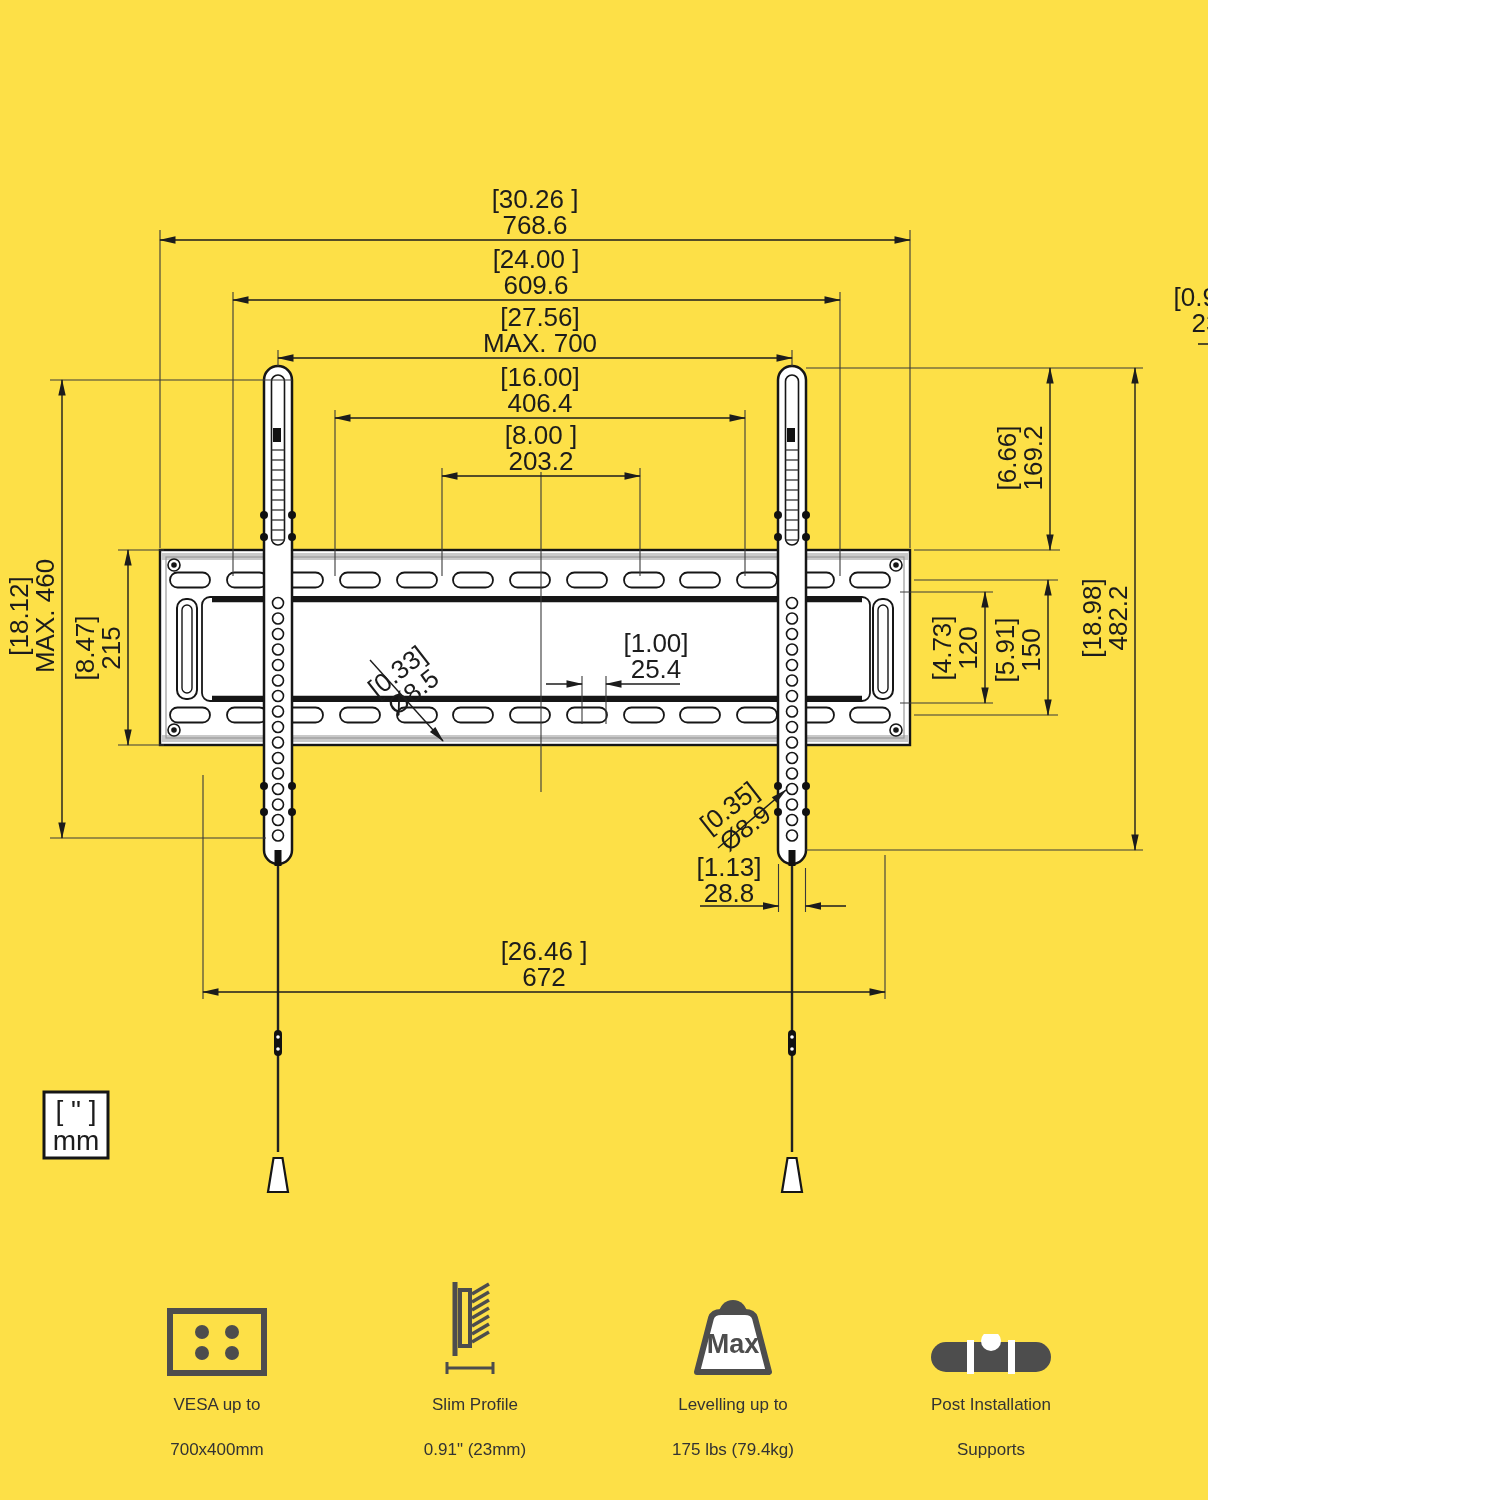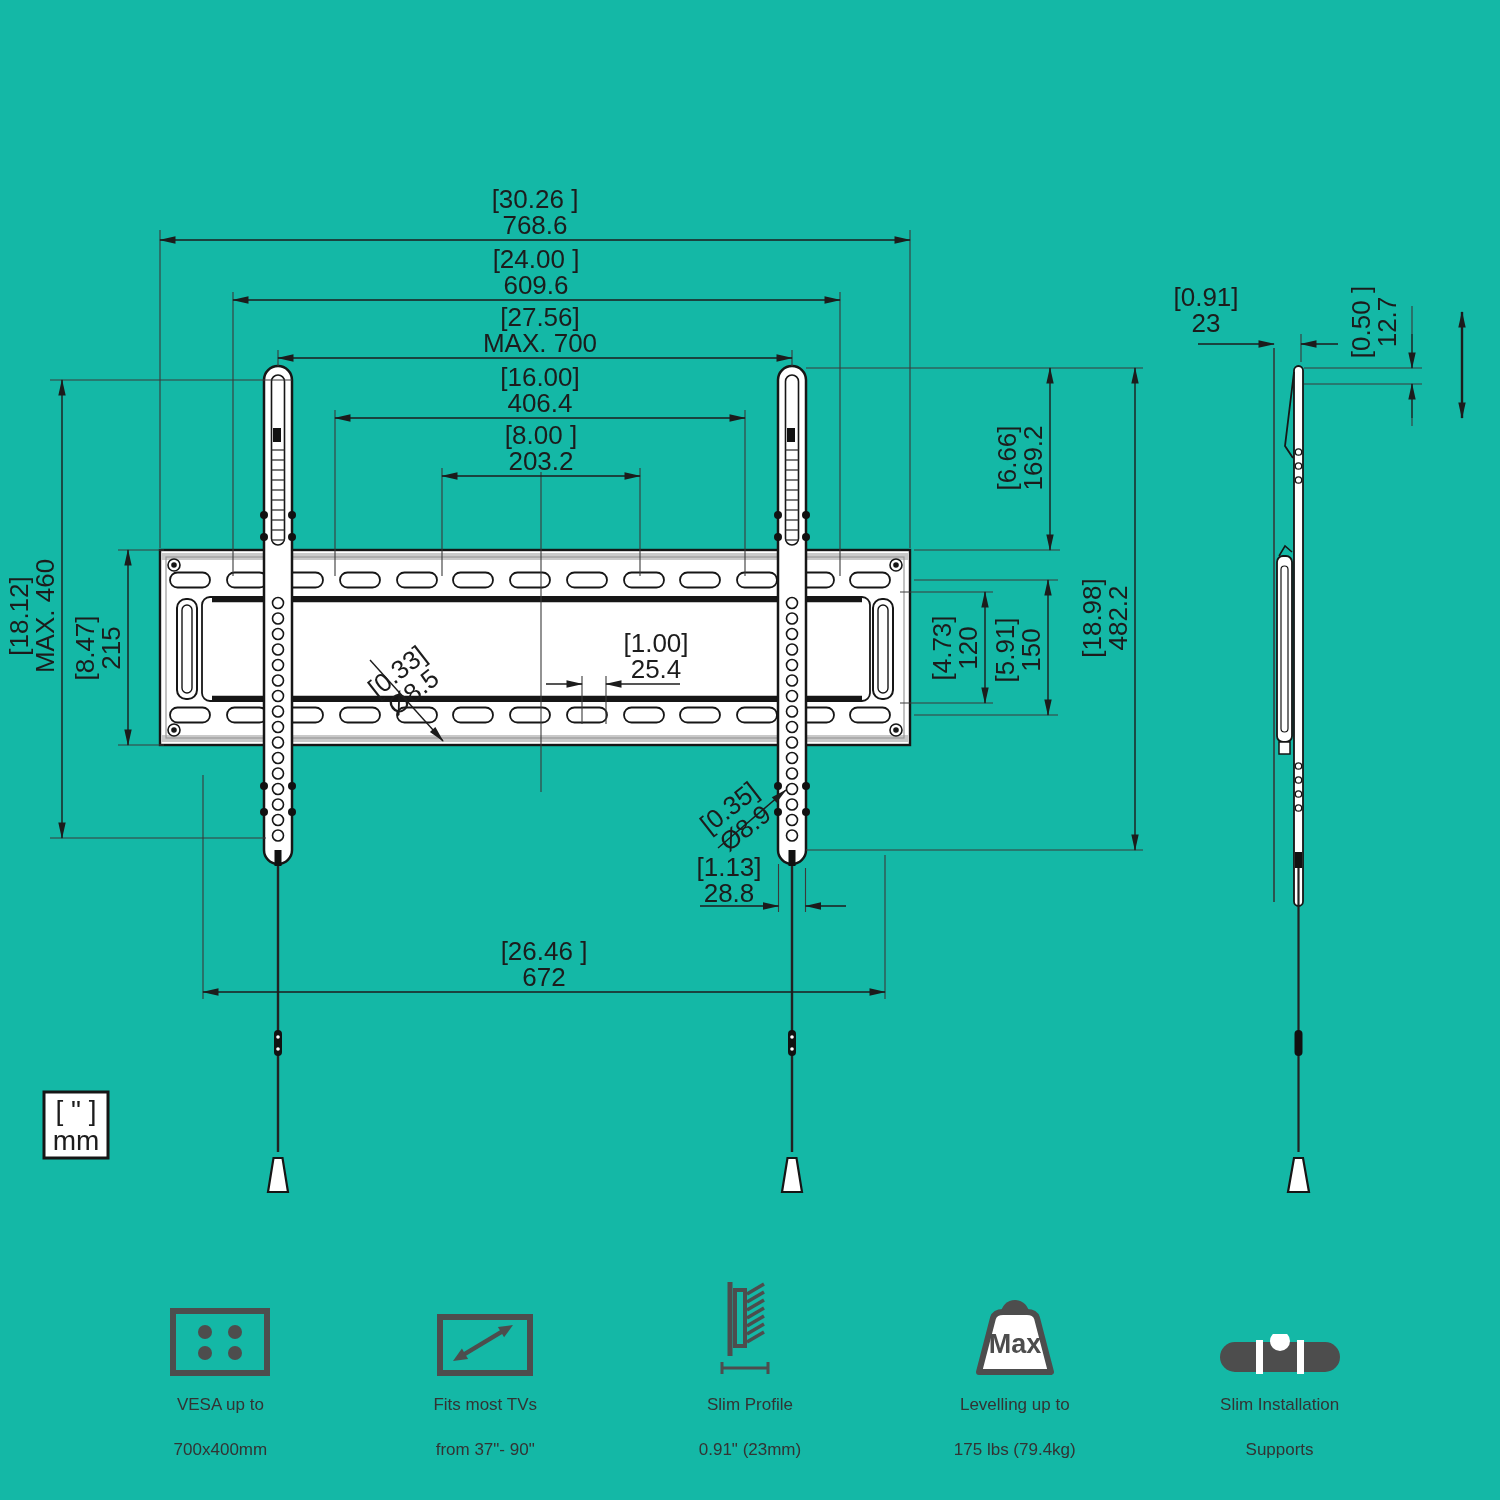--- a/index.html
+++ b/index.html
@@ -1,16 +1,16 @@
 <!DOCTYPE html>
 <html><head>
 <meta charset="utf-8">
 <style>
   html,body{margin:0;padding:0;background:#ffffff;}
-  .stage{position:relative;width:1500px;height:1500px;background:#14b8a6;overflow:hidden;
+  .stage{position:relative;width:1208px;height:1500px;background:#fde047;overflow:hidden;
          font-family:"Liberation Sans", sans-serif;}
   svg{display:block;}
   .dt{font-family:"Liberation Sans", sans-serif;font-size:26px;fill:#1c1c1c;text-anchor:middle;}
   .dt2{font-size:28px;}
   .thin{stroke:#3a3a3a;stroke-width:1.1;fill:none;}
   .dim{stroke:#1c1c1c;stroke-width:1.4;fill:none;}
   .out{stroke:#161616;stroke-width:2.4;fill:#fff;}
   .out2{stroke:#161616;stroke-width:1.8;fill:#fff;}
   .features{position:absolute;top:1286px;left:88px;right:88px;display:flex;}
   .feature{flex:1;display:flex;flex-direction:column;align-items:center;gap:16px;justify-content:center;}
@@ -340,32 +340,20 @@
         <circle cx="37" cy="26" r="7" fill="#4d4d4d"></circle>
             <circle cx="67" cy="26" r="7" fill="#4d4d4d"></circle>
         <circle cx="37" cy="47" r="7" fill="#4d4d4d"></circle>
             <circle cx="67" cy="47" r="7" fill="#4d4d4d"></circle>
       </svg>
     </div>
     <div class="fcap"><span>VESA up to</span><br>
       <span>700x400mm</span></div>
   </div>
 
-  <div class="feature">
-    <div class="ficon">
-      <svg width="100" height="66" viewBox="0 0 100 66">
-        <rect x="5" y="5" width="90" height="56" fill="none" stroke="#4d4d4d" stroke-width="6"></rect>
-        <line x1="27" y1="43.6" x2="69" y2="18.4" stroke="#4d4d4d" stroke-width="4.5"></line>
-        <polygon points="18,49 33.1,46.9 26.9,36.6" fill="#4d4d4d"></polygon>
-        <polygon points="78,13 69.1,25.3 62.9,15.1" fill="#4d4d4d"></polygon>
-      </svg>
-    </div>
-    <div class="fcap"><span>Fits most TVs</span><br>
-      <span>from 37"- 90"</span></div>
-  </div>
 
   <div class="feature">
     <div class="ficon">
       <svg width="64" height="100" viewBox="0 0 64 100">
         <line x1="12" y1="4" x2="12" y2="78" stroke="#4d4d4d" stroke-width="5"></line>
         <rect x="17" y="12" width="10" height="56" fill="none" stroke="#4d4d4d" stroke-width="4"></rect>
         <g stroke="#4d4d4d" stroke-width="3.5">
           <line x1="29" y1="16" x2="46" y2="6"></line>
               <line x1="29" y1="24" x2="46" y2="14"></line>
           <line x1="29" y1="32" x2="46" y2="22"></line>
@@ -397,18 +385,18 @@
 
   <div class="feature">
     <div class="ficon">
       <svg width="124" height="44" viewBox="0 0 124 44">
         <rect x="2" y="8" width="120" height="30" rx="15" fill="#4d4d4d"></rect>
         <rect x="38" y="6" width="7" height="34" fill="#ffffff"></rect>
         <rect x="79" y="6" width="7" height="34" fill="#ffffff"></rect>
         <circle cx="62" cy="7" r="10" fill="#ffffff"></circle>
       </svg>
     </div>
-    <div class="fcap"><span>Slim Installation</span><br>
+    <div class="fcap"><span>Post Installation</span><br>
       <span>Supports</span></div>
   </div>
 
 </div>
 </div>
 
 </body></html>

